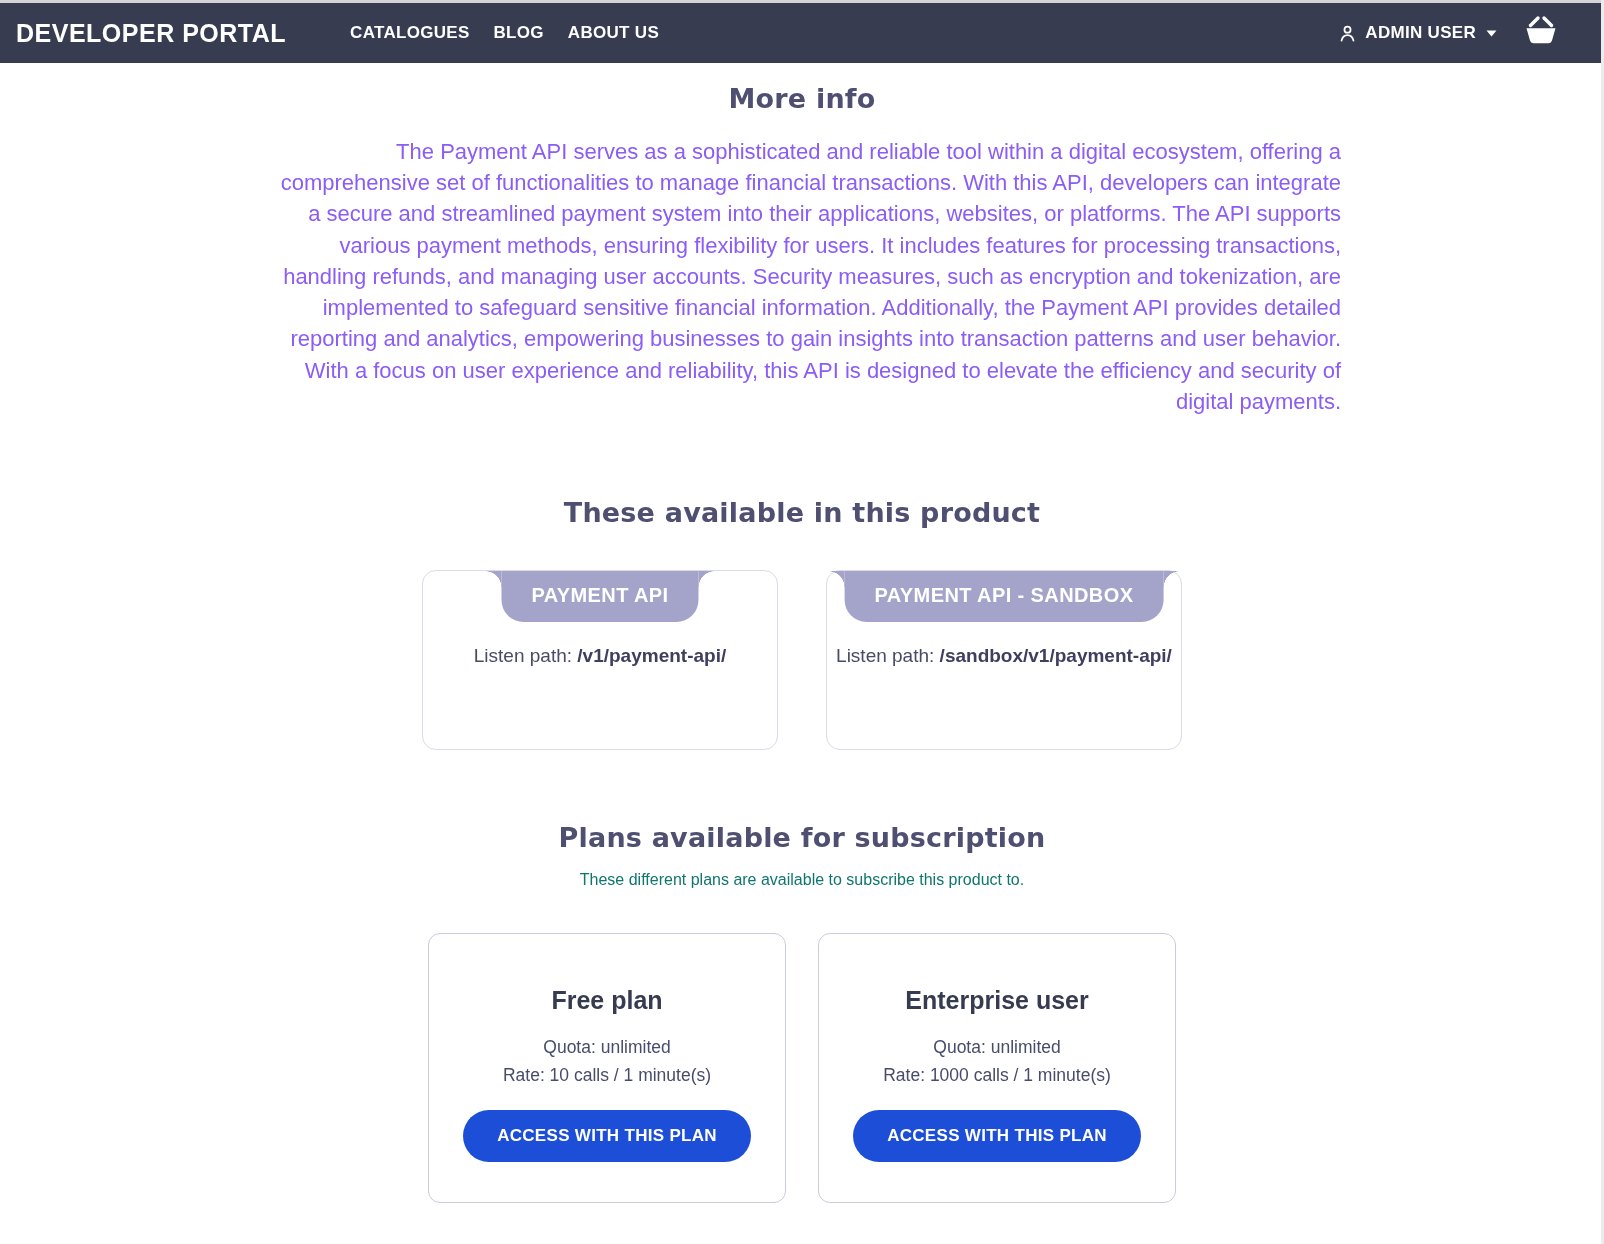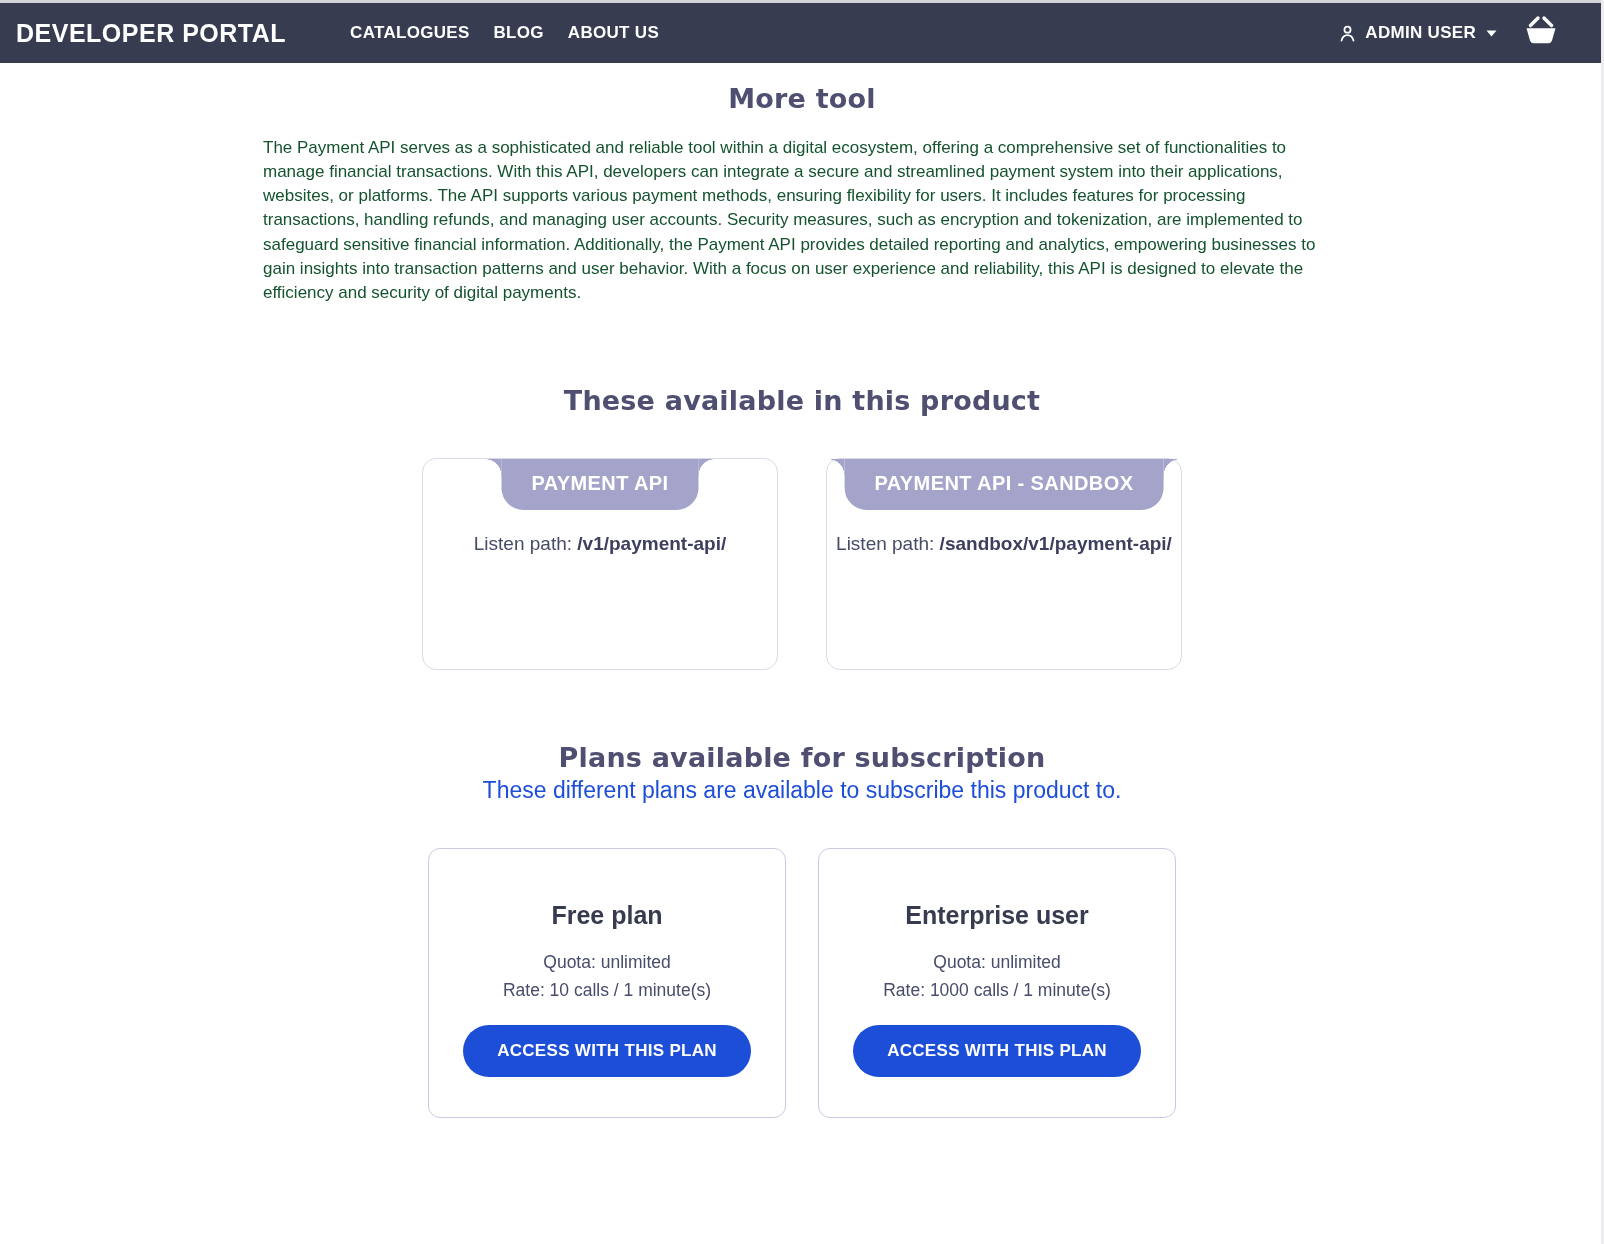--- a/index.html
+++ b/index.html
@@ -49,34 +49,34 @@
   
   .section-title {
     text-align: center;
     font-family: "DejaVu Sans", sans-serif;
     font-size: 27px; font-weight: 700;
     color: #4f4f72; letter-spacing: 0.2px;
   }
   .more-info-title { margin-top: 20px; }
   .description {
     width: 1078px; margin: 22px auto 0;
-    text-align: left;
-    font-size: 17px; line-height: 1.42;
-    color: #14532d;
+    text-align: right;
+    font-size: 22px; line-height: 1.42;
+    color: #8b5cf6;
   }
   .apis-title { margin-top: 80px; }
 
   
   .api-cards {
     display: flex; justify-content: center; gap: 48px;
     margin-top: 42px;
   }
   .api-card {
     position: relative;
-    width: 356px; height: 212px;
+    width: 356px; height: 180px;
     border: 1px solid #d9dbe8; border-radius: 14px;
     background: #fff;
     padding-top: 74px;
   }
   .api-badge {
     position: absolute; top: 0; left: 50%; transform: translateX(-50%);
     background: #a4a4cb; color: #fff;
     font-size: 20px; font-weight: 700; letter-spacing: 0.4px;
     padding: 13px 30px 15px;
     border-radius: 0 0 22px 22px;
@@ -94,22 +94,22 @@
   }
   .listen-path {
     text-align: center; font-size: 19px; color: #474c66;
     white-space: nowrap;
   }
   .listen-path b { color: #3e3e5e; font-weight: 700; }
 
   
   .plans-title { margin-top: 72px; }
   .plans-subtitle {
-    margin-top: 4px; text-align: center;
-    font-size: 23px; color: #1d4ed8;
+    margin-top: 18px; text-align: center;
+    font-size: 16px; color: #0f766e;
   }
   .plan-cards {
     display: flex; justify-content: center; gap: 32px;
     margin-top: 44px;
   }
   .plan-card {
     width: 358px; height: 270px;
     border: 1px solid #c9cbe0; border-radius: 12px;
     background: #fff; text-align: center;
     padding-top: 52px;
@@ -163,21 +163,21 @@
           <path d="M6.5 10.5 L14 3" stroke="#ffffff" stroke-width="3.4" stroke-linecap="round" fill="none"></path>
           <path d="M20 3 L27.5 10.5" stroke="#ffffff" stroke-width="3.4" stroke-linecap="round" fill="none"></path>
           <path d="M2.5 13.2 h29 l-3.5 12.4 a3.5 3.5 0 0 1 -3.4 2.6 H9.4 a3.5 3.5 0 0 1 -3.4 -2.6 Z" fill="#ffffff"></path>
         </svg>
       </span>
     </div>
   </div>
 </nav>
 
 <main>
-  <h2 class="section-title more-info-title">More tool</h2>
+  <h2 class="section-title more-info-title">More info</h2>
   <p class="description">The Payment API serves as a sophisticated and reliable tool within a digital ecosystem, offering a comprehensive set of functionalities to manage financial transactions. With this API, developers can integrate a secure and streamlined payment system into their applications, websites, or platforms. The API supports various payment methods, ensuring flexibility for users. It includes features for processing transactions, handling refunds, and managing user accounts. Security measures, such as encryption and tokenization, are implemented to safeguard sensitive financial information. Additionally, the Payment API provides detailed reporting and analytics, empowering businesses to gain insights into transaction patterns and user behavior. With a focus on user experience and reliability, this API is designed to elevate the efficiency and security of digital payments.</p>
 
   <h2 class="section-title apis-title">These available in this product</h2>
   <div class="api-cards">
     <div class="api-card">
       <div class="api-badge">PAYMENT API</div>
       <p class="listen-path">
         <span>Listen path: </span><b>/v1/payment-api/</b>
       </p>
     </div>

